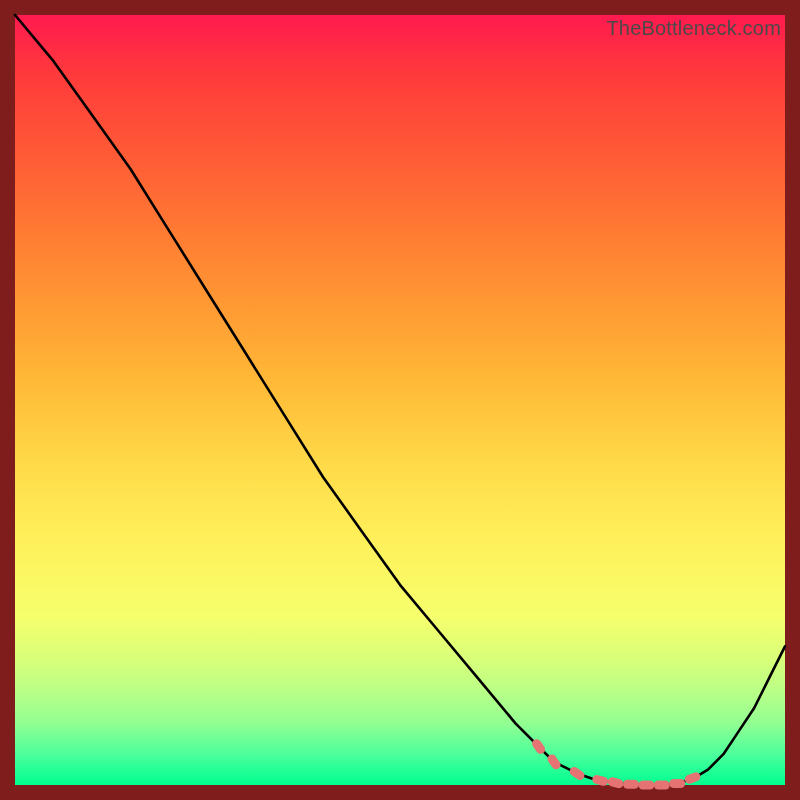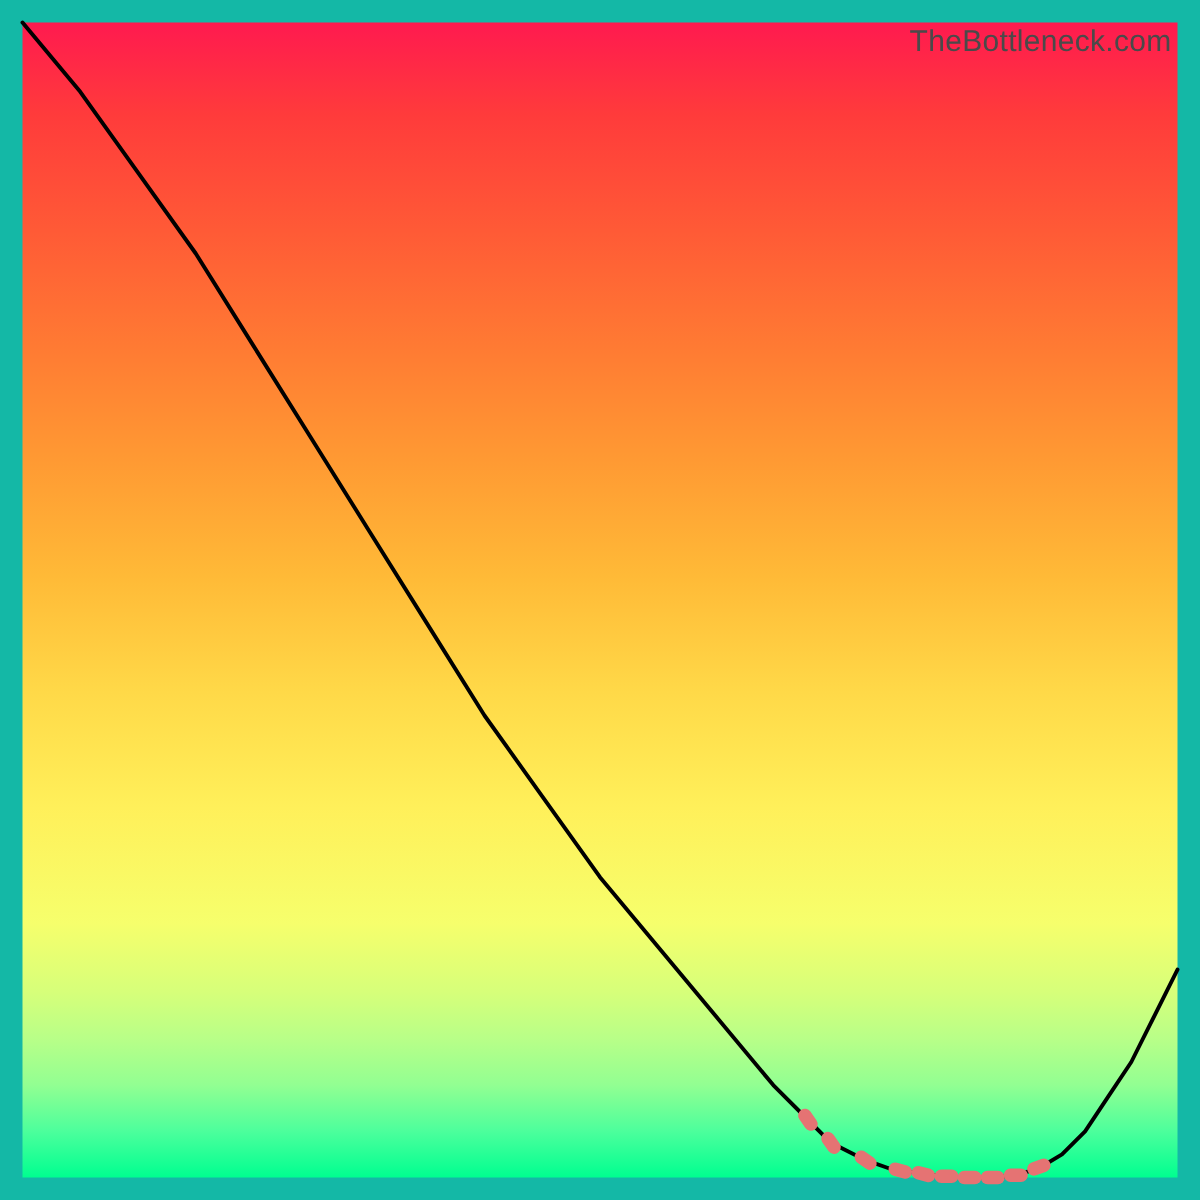--- a/index.html
+++ b/index.html
@@ -1,20 +1,20 @@
 <!DOCTYPE html>
 <html><head>
 <meta charset="utf-8">
 <style>
   * { margin: 0; padding: 0; box-sizing: border-box; }
   html, body { width: 800px; height: 800px; overflow: hidden; background: #000; }
   .outer {
     width: 800px;
     height: 800px;
-    background: #14b8a6;
+    background: #7f1d1d;
     position: relative;
   }
   .plot-area {
     position: absolute;
     left: 15px;
     top: 15px;
     width: 770px;
     height: 770px;
     background: linear-gradient(to bottom,
       #ff1a4f 0%,

